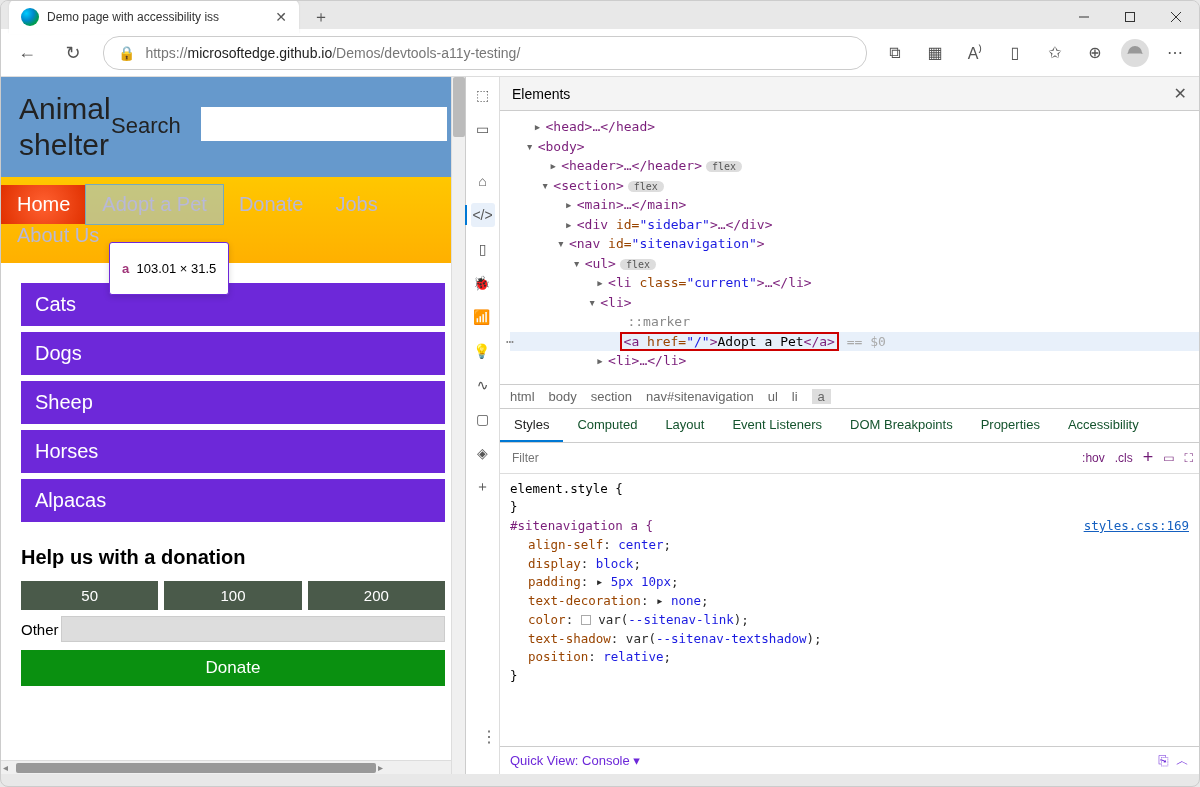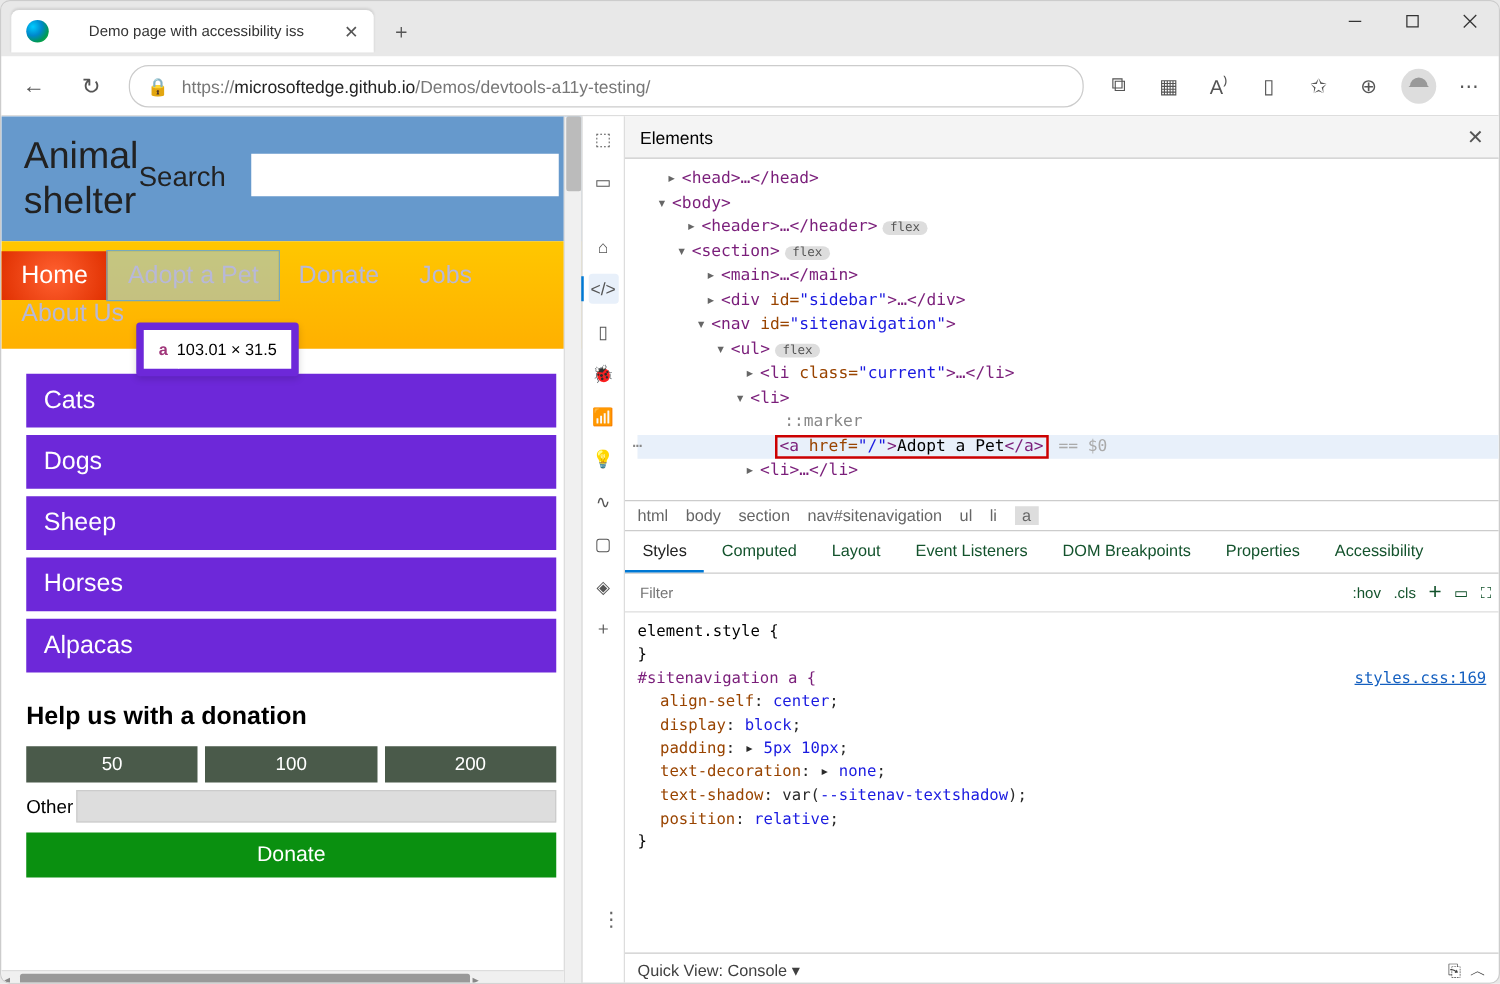--- a/index.html
+++ b/index.html
@@ -1,20 +1,20 @@
 <!DOCTYPE html>
 <html><head>
 <meta charset="utf-8">
 <style>
 * { box-sizing: border-box; margin: 0; padding: 0; }
 body { font-family: "Segoe UI", sans-serif; width: 1200px; height: 787px; overflow: hidden; background: #e8e8e8; border: 1px solid #ccc; border-radius: 8px; position: relative; }
 
 
 .chrome { background: #e8e8e8; }
-.tab-bar { display: flex; align-items: center; height: 44px; padding: 4px 8px 0 8px; text-align: center; }
+.tab-bar { display: flex; align-items: center; height: 28px; padding: 4px 8px 0 8px; }
 .tab { display: flex; align-items: center; background: #fff; border-radius: 6px 6px 0 0; padding: 0 12px; height: 34px; width: 290px; gap: 8px; box-shadow: 0 -1px 2px rgba(0,0,0,0.1); }
 .edge-icon { width: 18px; height: 18px; border-radius: 50%; background: radial-gradient(circle at 30% 30%, #0cf, #08c 40%, #095 70%, #3c3); }
 .tab-title { flex: 1; font-size: 12px; white-space: nowrap; overflow: hidden; color: #333; }
 .tab-x { font-size: 14px; color: #555; cursor: pointer; }
 .new-tab { width: 28px; height: 28px; display: flex; align-items: center; justify-content: center; font-size: 16px; color: #555; margin-left: 8px; cursor: pointer; }
 .win-controls { position: absolute; top: 0; right: 0; display: flex; }
 .win-btn { width: 46px; height: 32px; display: flex; align-items: center; justify-content: center; font-size: 12px; color: #333; }
 .win-btn svg { stroke: #333; fill: none; }
 
 .addr-row { display: flex; align-items: center; background: #fff; border-bottom: 1px solid #ddd; height: 48px; padding: 0 10px; gap: 14px; }
@@ -35,21 +35,21 @@
 .site-title { font-size: 30px; font-weight: 300; line-height: 1.2; color: #222; }
 .search-wrap { display: flex; align-items: center; gap: 8px; margin-left: auto; margin-top: 16px; }
 .search-label { font-size: 22px; font-weight: 300; color: #222; position: absolute; left: 110px; top: 36px; }
 .search-input { width: 246px; height: 34px; border: none; background: #fff; }
 
 .site-nav { background: linear-gradient(to bottom, #ffc700, #ffb000); padding: 8px 0 8px 0; display: flex; flex-wrap: wrap; gap: 0; }
 .nav-item { font-size: 20px; padding: 8px 16px; color: #b8b8d8; cursor: pointer; }
 .nav-item.current { background: radial-gradient(circle, #ff6030, #e03000); color: #fff; }
 .nav-item.highlighted { background: rgba(140,200,255,0.5); outline: 1px solid #7ab; }
 
-.tooltip { position: absolute; left: 108px; top: 165px; background: #fff; border: 6px solid #6d28d9; border-radius: 3px; padding: 8px 12px; font-size: 13px; box-shadow: 0 2px 6px rgba(0,0,0,0.15); z-index: 10; }
+.tooltip { position: absolute; left: 108px; top: 165px; background: #fff; border: 1px solid #6d28d9; border-radius: 3px; padding: 18px 12px; font-size: 13px; box-shadow: 0 2px 6px rgba(0,0,0,0.15); z-index: 10; }
 .tooltip::after { content: ""; position: absolute; bottom: -6px; left: 22px; border: 6px solid transparent; border-top-color: #fff; }
 .tooltip b { color: #a0367a; font-weight: bold; }
 
 .content { padding: 20px; }
 .sidebar-list { list-style: none; }
 .sidebar-list li { background: #6d28d9; color: #fff; font-size: 20px; padding: 10px 14px; margin-bottom: 6px; }
 .donation-h { font-size: 20px; font-weight: 600; margin: 24px 0 12px; }
 .don-buttons { display: flex; gap: 6px; }
 .don-btn { flex: 1; background: #4a5a4a; color: #fff; text-align: center; padding: 6px; font-size: 15px; }
 .other-row { display: flex; align-items: center; margin-top: 6px; gap: 2px; }
@@ -92,33 +92,33 @@
 .breadcrumb { display: flex; gap: 14px; border-top: 1px solid #ccc; border-bottom: 1px solid #ccc; padding: 4px 10px; font-size: 13px; }
 .breadcrumb span { color: #666; cursor: pointer; }
 .breadcrumb span.sel { background: #ddd; padding: 0 6px; }
 
 .style-tabs { display: flex; border-bottom: 1px solid #ccc; font-size: 13px; }
 .style-tab { padding: 8px 14px; color: #14532d; cursor: pointer; }
 .style-tab.active { border-bottom: 2px solid #0078d4; color: #222; }
 
 .filter-row { display: flex; border-bottom: 1px solid #ddd; align-items: center; padding: 2px 6px; font-size: 12px; }
 .filter-input { flex: 1; border: none; height: 26px; padding: 0 6px; font-size: 12px; color: #888; }
-.filter-tools { display: flex; gap: 10px; align-items: center; font-size: 12px; color: #14532d; }
+.filter-tools { display: flex; gap: 10px; align-items: center; font-size: 12px; color: #701a75; }
 .filter-tools span { cursor: pointer; }
 
 .styles-body { font-family: Consolas, monospace; font-size: 12.5px; padding: 6px 10px; line-height: 1.5; flex: 1; overflow: auto; }
 .rule-sel { color: #7a1e7a; }
 .prop { color: #2a2a2a; padding-left: 18px; }
 .prop .pname { color: #994400; }
 .prop .pval { color: #1a1ae0; }
 .css-var { color: #1a1ae0; }
 .css-link { float: right; color: #1560c0; text-decoration: underline; }
 .swatch { display: inline-block; width: 10px; height: 10px; border: 1px solid #aaa; vertical-align: middle; }
 
-.quickview { border-top: 1px solid #ccc; display: flex; align-items: center; padding: 4px 10px; font-size: 13px; color: #404040; height: 28px; }
+.quickview { border-top: 1px solid #ccc; display: flex; align-items: center; padding: 4px 10px; font-size: 13px; color: #6d28d9; height: 28px; }
 .quickview .spacer { flex: 1; }
 .more-dots { position: absolute; left: 474px; bottom: 40px; font-size: 16px; color: #666; width: 28px; text-align: center; }
 </style>
 </head>
 <body>
 
 <div class="chrome">
   <div class="tab-bar">
     <div class="tab">
       <div class="edge-icon"></div>
@@ -287,20 +287,21 @@
       </div>
 
       <div class="styles-body">
         <div>element.style {</div>
         <div>}</div>
         <div><span class="rule-sel">#sitenavigation a {</span><span class="css-link">styles.css:169</span></div>
         <div class="prop"><span class="pname">align-self</span>: <span class="pval">center</span>;</div>
         <div class="prop"><span class="pname">display</span>: <span class="pval">block</span>;</div>
         <div class="prop"><span class="pname">padding</span>: ▸ <span class="pval">5px 10px</span>;</div>
         <div class="prop"><span class="pname">text-decoration</span>: ▸ <span class="pval">none</span>;</div>
+        <div class="prop"><span class="pname">color</span>: <span class="swatch"></span> <span>var(</span><span class="css-var">--sitenav-link</span><span>)</span>;</div>
         <div class="prop"><span class="pname">text-shadow</span>: <span>var(</span><span class="css-var">--sitenav-textshadow</span><span>)</span>;</div>
         <div class="prop"><span class="pname">position</span>: <span class="pval">relative</span>;</div>
         <div>}</div>
       </div>
 
       <div class="quickview">
         <span>Quick View:</span>&nbsp;
         <span>Console</span>&nbsp;▾
         <span class="spacer"></span>
         <span>⎘</span>&nbsp;&nbsp;

